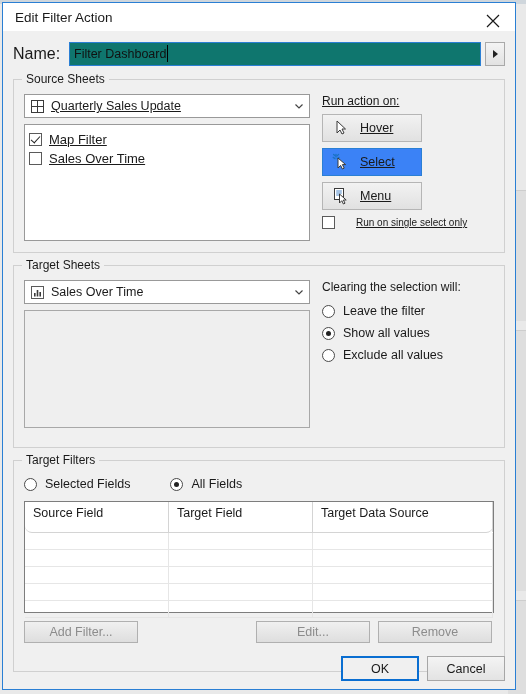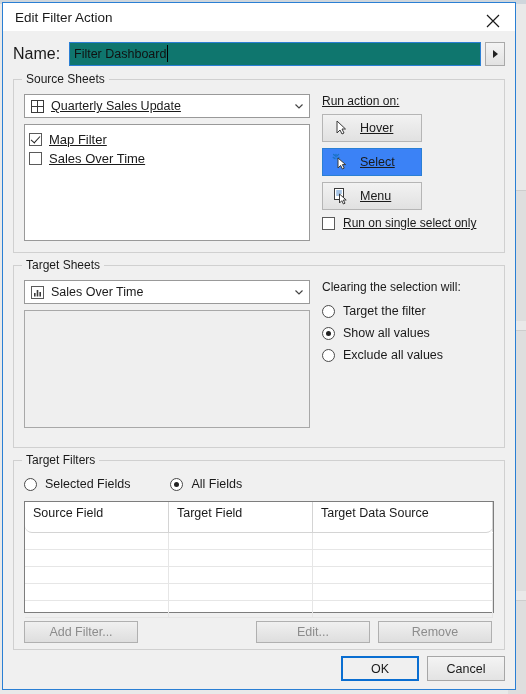--- a/index.html
+++ b/index.html
@@ -145,21 +145,21 @@
     top: -8px;
     left: 8px;
     background: #f0f0f0;
     padding: 0 4px;
     font-size: 12px;
     color: #1a1a1a;
   }
 
   #source-sheets-group { margin-top: 12px; height: 174px; text-decoration: underline; }
   #target-sheets-group { margin-top: 12px; height: 183px; }
-  #target-filters-group { margin-top: 12px; height: 190px; }
+  #target-filters-group { margin-top: 12px; height: 212px; }
 
   .group-inner {
     padding: 14px 10px 8px 10px;
     display: flex;
     height: 100%;
     box-sizing: border-box;
   }
 
   .left-col { width: 286px; flex: none; }
   .right-col { flex: 1; padding-left: 12px; }
@@ -257,21 +257,21 @@
     font-size: 12.5px;
     padding-left: 10px;
   }
 
   .check-row {
     display: flex;
     align-items: center;
     margin-top: 4px;
     cursor: pointer;
   }
-  .check-row .lbl { font-size: 12px; padding-left: 8px; }
+  .check-row .lbl { font-size: 10px; padding-left: 21px; }
 
   
   .radio-row {
     display: flex;
     align-items: center;
     height: 22px;
     cursor: pointer;
   }
   .radio-row .lbl { font-size: 12.5px; padding-left: 8px; }
   .rdo {
@@ -513,21 +513,21 @@
           </div>
 
           <div class="listbox" id="target-list"></div>
         </div>
 
         <div class="right-col">
           <div class="sub-label">Clearing the selection will:</div>
 
           <div class="radio-row">
             <span class="rdo"></span>
-            <span class="lbl">Target the filter</span>
+            <span class="lbl">Leave the filter</span>
           </div>
           <div class="radio-row">
             <span class="rdo checked"></span>
             <span class="lbl">Show all values</span>
           </div>
           <div class="radio-row">
             <span class="rdo"></span>
             <span class="lbl">Exclude all values</span>
           </div>
         </div>

